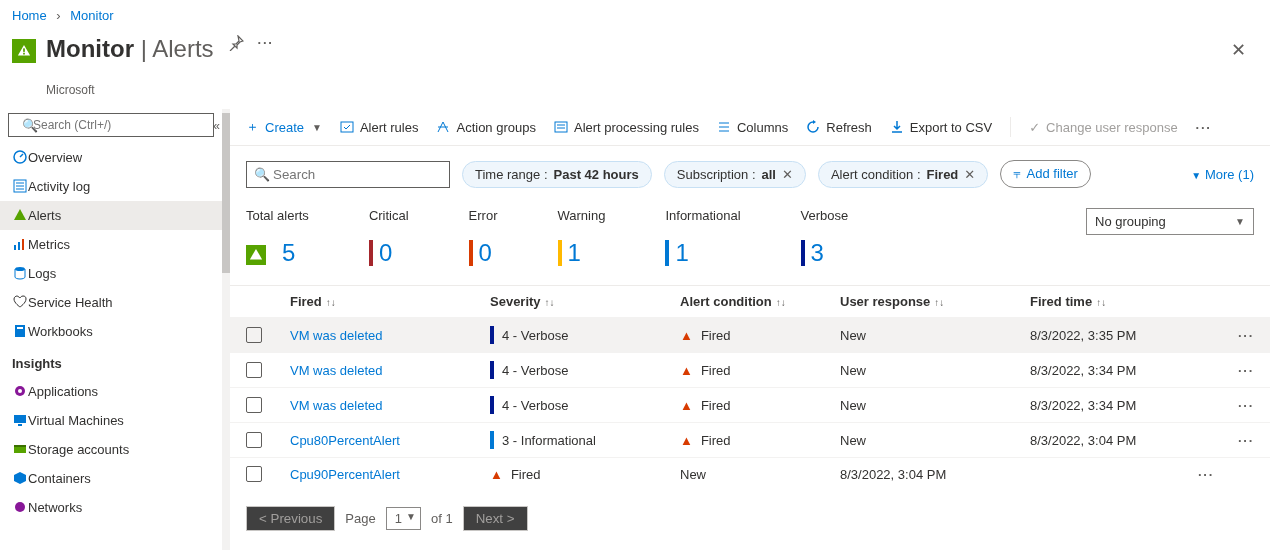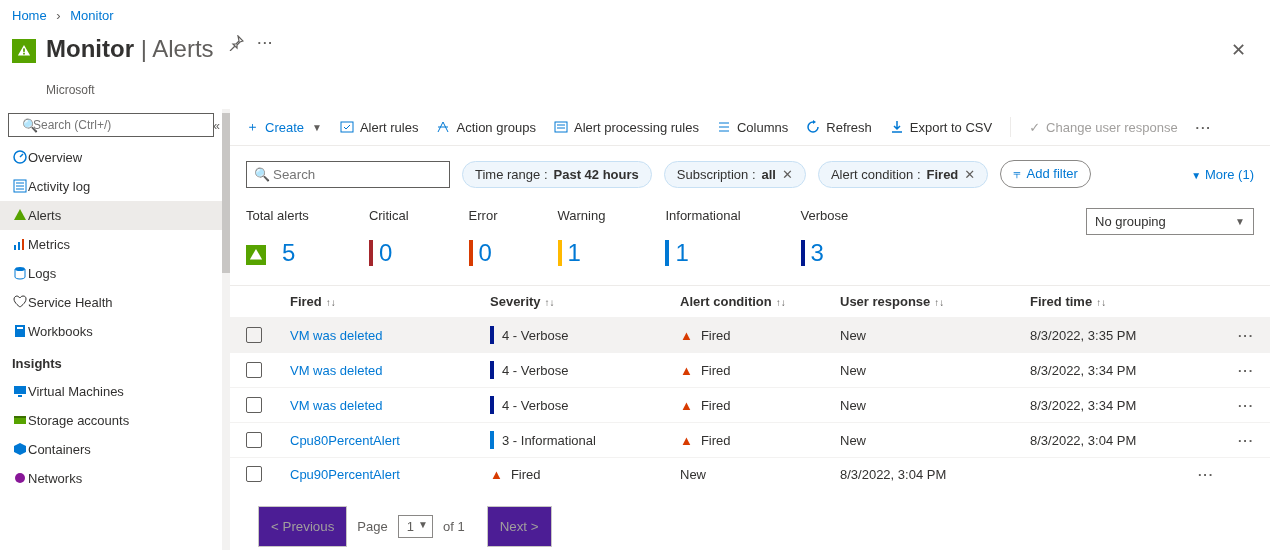--- a/index.html
+++ b/index.html
@@ -74,21 +74,21 @@
 .trow.hover { background: #f3f2f1; }
 .cbox { width: 16px; height: 16px; border: 1px solid #605e5c; border-radius: 2px; }
 .link { color: #0078d4; cursor: pointer; }
 .sev { display: flex; align-items: center; gap: 8px; text-align: center; }
 .sev .b { width: 4px; height: 18px; }
 .cond { display: flex; align-items: center; gap: 8px; }
 .warn-icon { color: #d83b01; }
 .dots { color: #605e5c; cursor: pointer; text-align: right; font-weight: bold; letter-spacing: 1px; }
 
 .pager { display: flex; align-items: center; gap: 10px; padding: 16px; color: #605e5c; }
-.pbtn { border: 1px solid #c8c6c4; background: #4c1d95; color: #a19f9d; padding: 12px 12px; cursor: pointer; margin-left: 12px; }
+.pbtn { border: 1px solid #c8c6c4; background: #404040; color: #a19f9d; padding: 4px 12px; cursor: pointer; }
 .psel { border: 1px solid #8a8886; padding: 3px 18px 3px 8px; position: relative; }
 
 svg { display: block; }
 </style>
 </head>
 <body>
 
 <div class="breadcrumb">
   <a>Home</a>
   <span class="sep">›</span>
@@ -190,20 +190,29 @@
           </svg>
         </span>
       <span>Workbooks</span>
     </div>
 
     <div class="sidebar-heading">Insights</div>
 
     <div class="sidebar-item">
       <span class="icon">
           <svg width="14" height="14">
+            <circle cx="7" cy="7" r="5" fill="#881798"></circle>
+            <circle cx="7" cy="7" r="2" fill="#fff"></circle>
+          </svg>
+        </span>
+      <span>Applications</span>
+    </div>
+    <div class="sidebar-item">
+      <span class="icon">
+          <svg width="14" height="14">
             <rect x="1" y="2" width="12" height="8" fill="#0078d4"></rect>
             <rect x="5" y="11" width="4" height="2" fill="#0078d4"></rect>
           </svg>
         </span>
       <span>Virtual Machines</span>
     </div>
     <div class="sidebar-item">
       <span class="icon">
           <svg width="14" height="14">
             <rect x="1" y="3" width="12" height="8" fill="#57a300"></rect>

